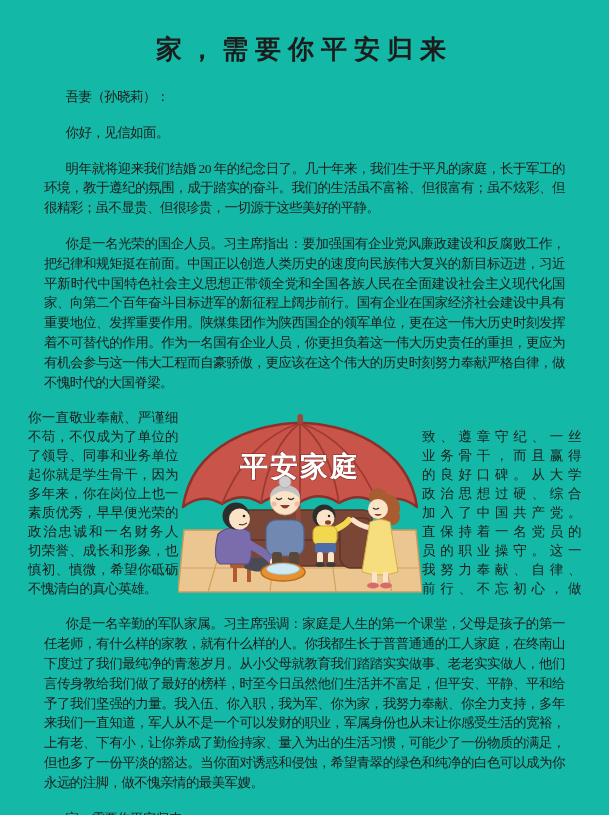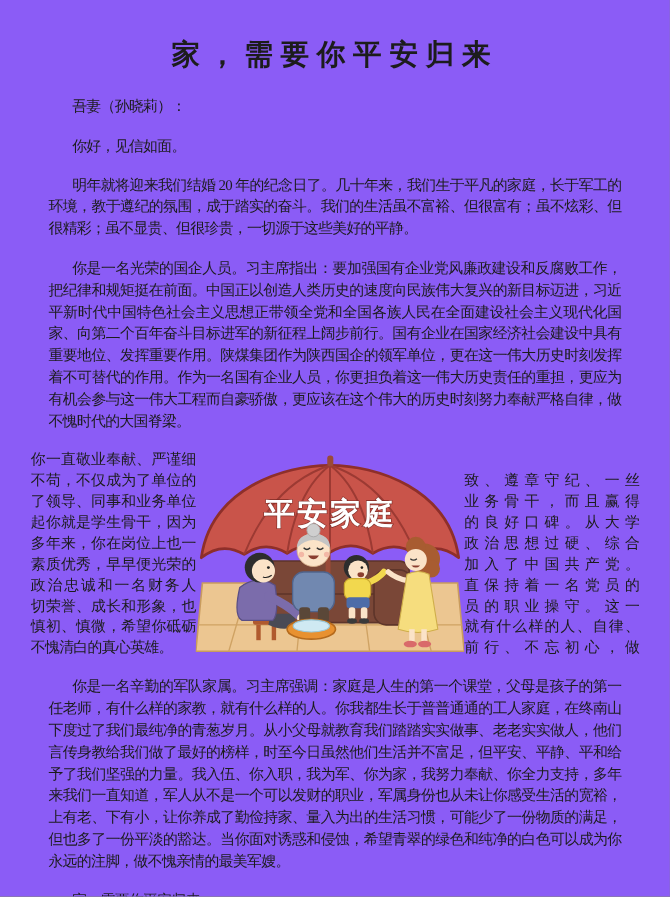--- a/index.html
+++ b/index.html
@@ -1,17 +1,17 @@
 <!DOCTYPE html>
 <html><head>
 <meta charset="utf-8">
 <style>
   html,body { margin:0; padding:0; background:#888; }
   .page {
-    width:609px; height:815px; margin:0 auto; background:#8b5cf6;
+    width:609px; height:815px; margin:0 auto; background:#14b8a6;
     font-family:"Liberation Serif","DejaVu Serif",serif; color:#1c1c1c;
     box-sizing:border-box; padding:28px 28px 0 28px; overflow:hidden; position:relative;
   }
   .title {
     text-align:center; font-size:26px; font-weight:bold; letter-spacing:7px;
     margin:4px 0 20px 0; white-space:nowrap;
   }
   .body-text { font-size:13.5px; line-height:19.8px; letter-spacing:-0.6px; text-align:justify; }
   .para { text-indent:1.6em; margin:16px; }
   .noindent { text-indent:0; margin:0; }
@@ -154,21 +154,21 @@
 
       <div class="col-right">
 
       <div class="wrap-line">致、遵章守纪、一丝</div>
           <div class="wrap-line">业务骨干，而且赢得</div>
           <div class="wrap-line">的良好口碑。从大学</div>
           <div class="wrap-line">政治思想过硬、综合</div>
           <div class="wrap-line">加入了中国共产党。</div>
           <div class="wrap-line">直保持着一名党员的</div>
           <div class="wrap-line">员的职业操守。这一</div>
-          <div class="wrap-line">就有什么样的人、自律、</div>
+          <div class="wrap-line">我努力奉献、自律、</div>
           <div class="wrap-line">前行、不忘初心，做</div>
         </div>
     </div>
 
     <p class="para">你是一名辛勤的军队家属。习主席强调：家庭是人生的第一个课堂，父母是孩子的第一任老师，有什么样的家教，就有什么样的人。你我都生长于普普通通的工人家庭，在终南山下度过了我们最纯净的青葱岁月。从小父母就教育我们踏踏实实做事、老老实实做人，他们言传身教给我们做了最好的榜样，时至今日虽然他们生活并不富足，但平安、平静、平和给予了我们坚强的力量。我入伍、你入职，我为军、你为家，我努力奉献、你全力支持，多年来我们一直知道，军人从不是一个可以发财的职业，军属身份也从未让你感受生活的宽裕，上有老、下有小，让你养成了勤俭持家、量入为出的生活习惯，可能少了一份物质的满足，但也多了一份平淡的豁达。当你面对诱惑和侵蚀，希望青翠的绿色和纯净的白色可以成为你永远的注脚，做不愧亲情的最美军嫂。</p>
     <p class="para">家，需要你平安归来。</p>
     <p class="para">此致</p>
     <p class="noindent">敬礼</p>
 
     <div class="signature">

